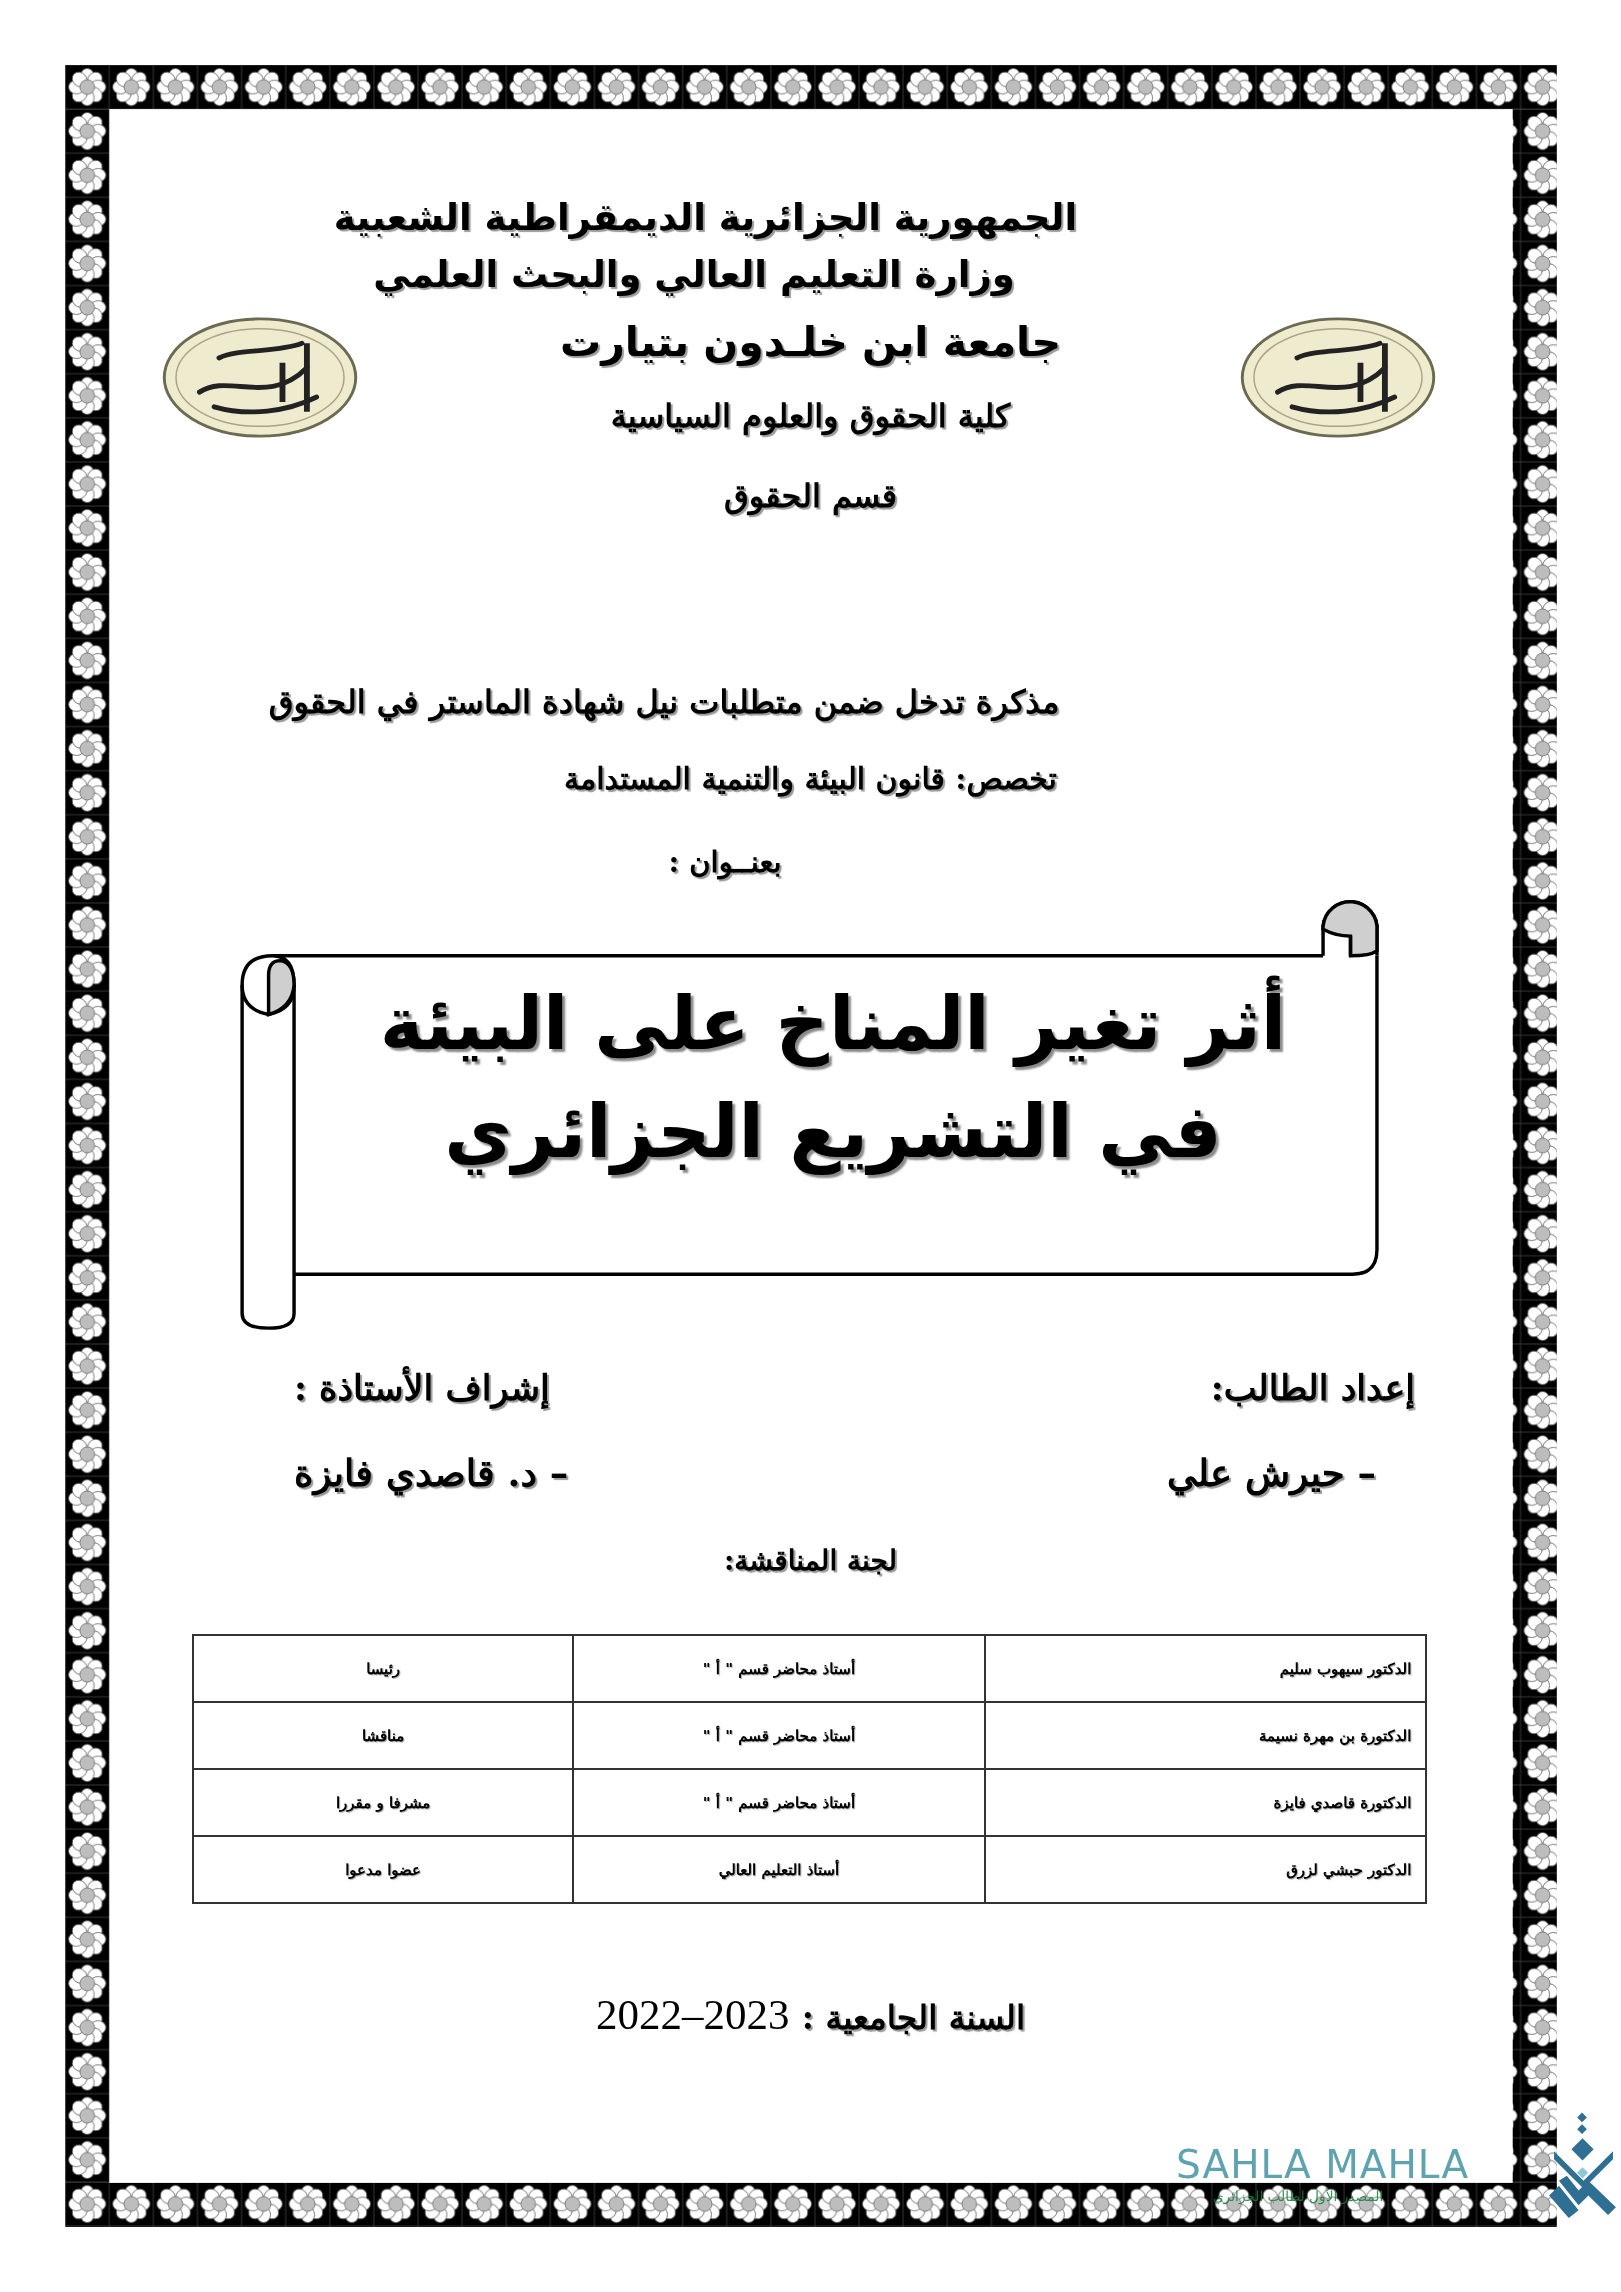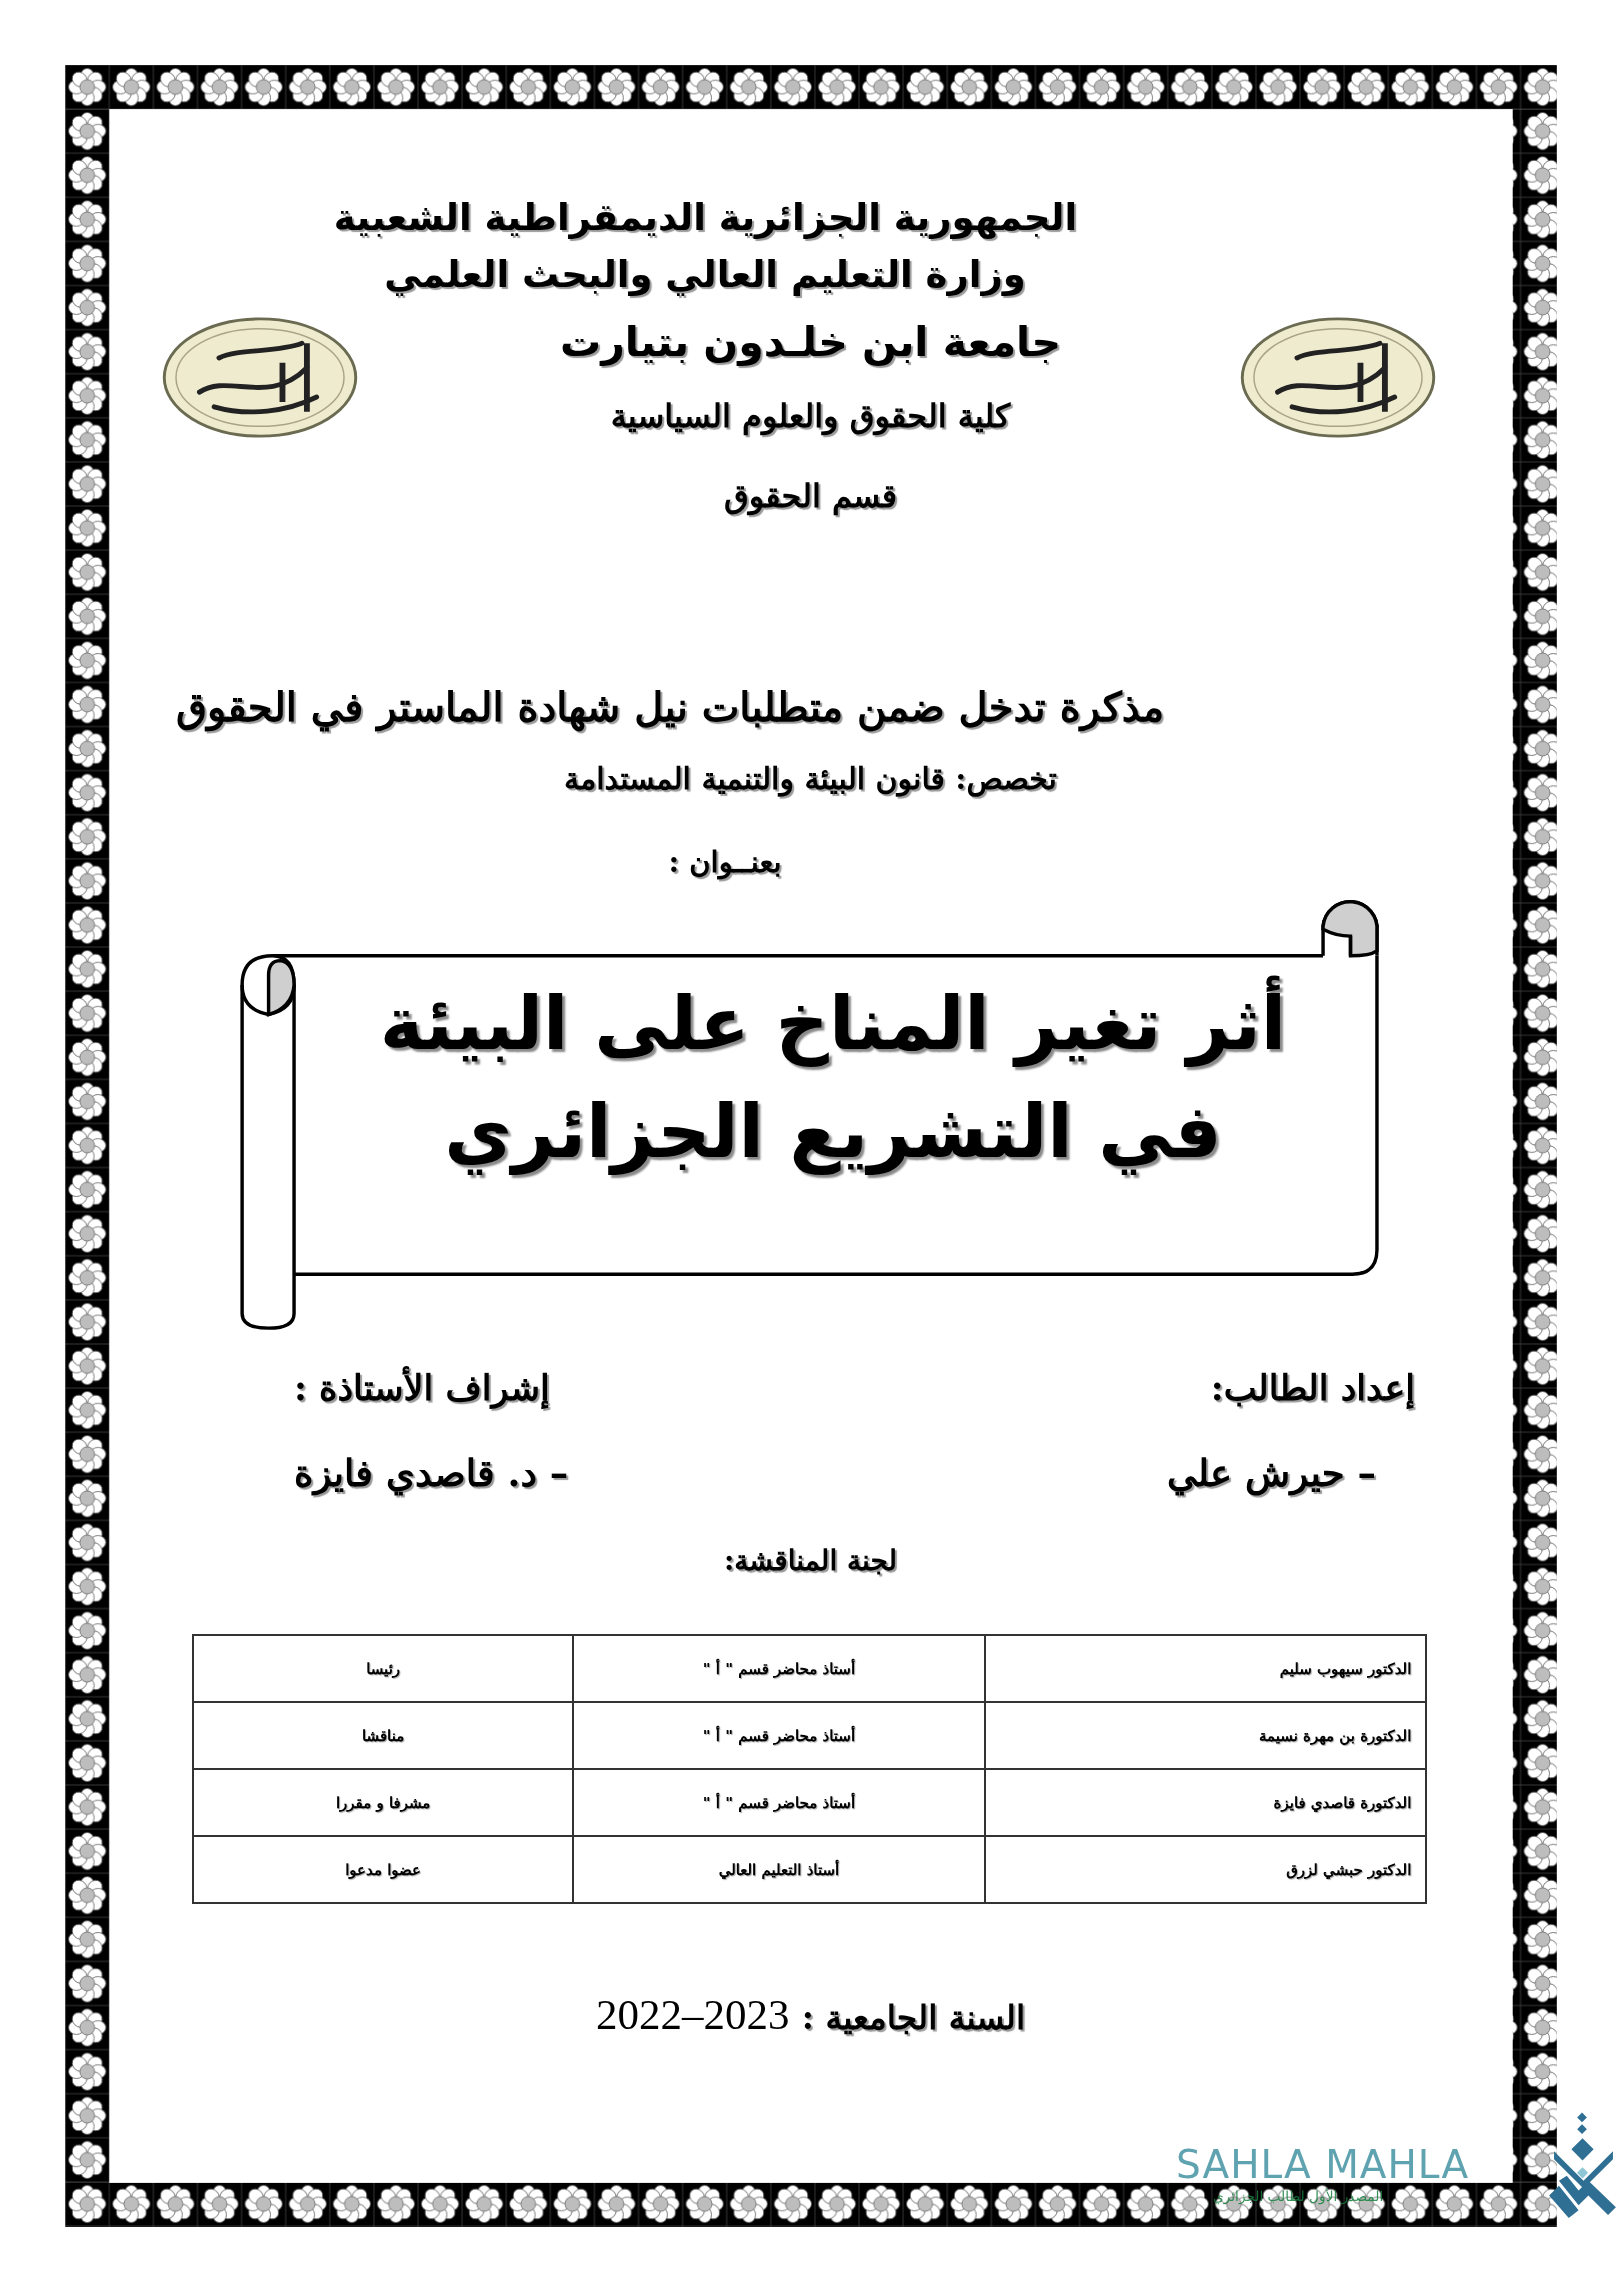--- a/index.html
+++ b/index.html
@@ -9,26 +9,26 @@
   .rtl { direction: rtl; unicode-bidi: plaintext; }
   .center { text-align: center; }
 
   
   #border { position: absolute; left: 65px; top: 65px; width: 1492px; height: 2162px; }
 
   .hdr { font-family: "DejaVu Sans", sans-serif; font-weight: bold; text-shadow: 2px 2px 1px #9a9a9a; }
   .nask { font-family: "DejaVu Serif", serif; font-weight: bold; text-shadow: 2px 2px 1px #9a9a9a; }
 
   .line1 { top: 196px; left: 0; width: 1411px; font-size: 37px; }
-  .line2 { top: 253px; left: 0; width: 1388px; font-size: 37px; padding-left: 11px; }
+  .line2 { top: 253px; left: 0; width: 1388px; font-size: 37px; }
   .line3 { top: 318px; left: 0; width: 1621px; font-size: 41px; }
   .line4 { top: 397px; left: 0; width: 1621px; font-size: 32px; }
   .line5 { top: 477px; left: 0; width: 1621px; font-size: 32px; }
 
-  .memo  { top: 683px; left: 10px; width: 1320px; font-size: 40px; }
+  .memo  { top: 683px; left: 4px; width: 1320px; font-size: 32px; }
   .spec  { top: 761px; left: 0; width: 1621px; font-size: 30px; }
   .title-lbl { top: 845px; left: 529px; width: 392px; font-size: 29px; text-align: center; }
 
   .seal { width: 201px; height: 127px; }
   .seal-left { left: 160px; top: 314px; }
   .seal-right { left: 1238px; top: 314px; }
 
   #scroll { position: absolute; left: 233px; top: 892px; width: 1157px; height: 441px; }
   .scroll-title { position: absolute; left: 294px; width: 1078px; font-family: "DejaVu Sans", sans-serif;
                   font-weight: bold; font-size: 74px; text-align: center; text-shadow: 2.9px 2.9px 2px #8a8a8a; }

